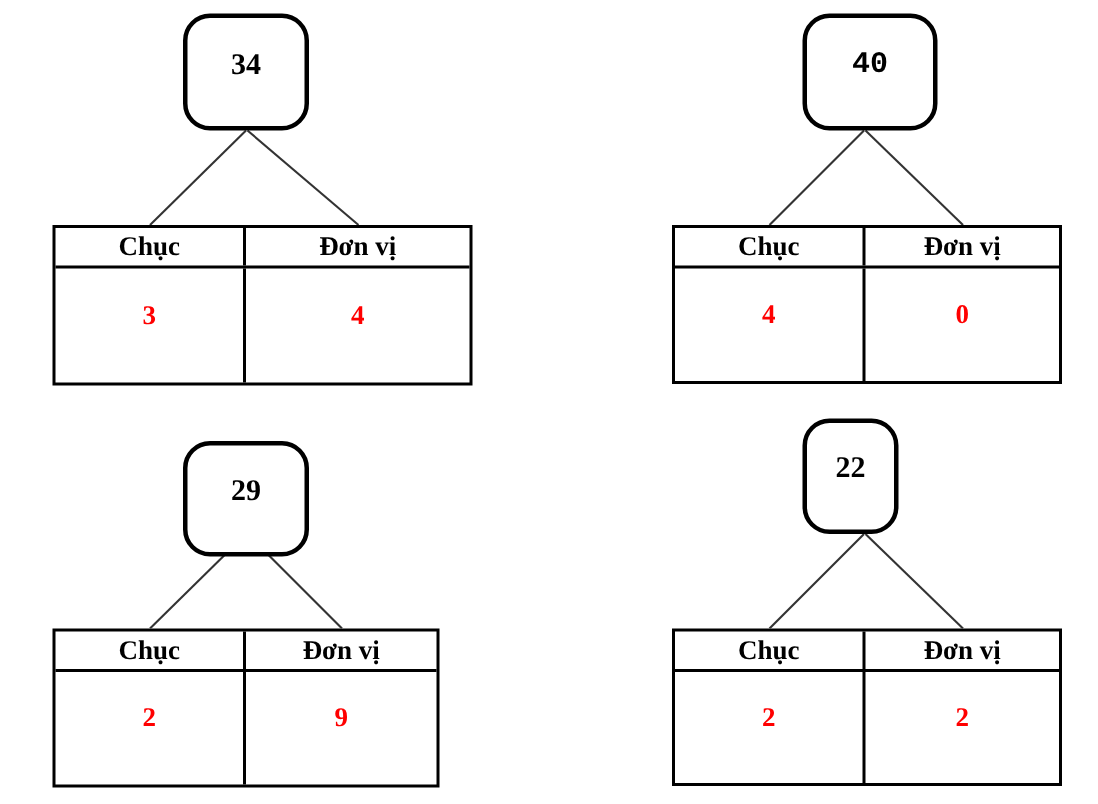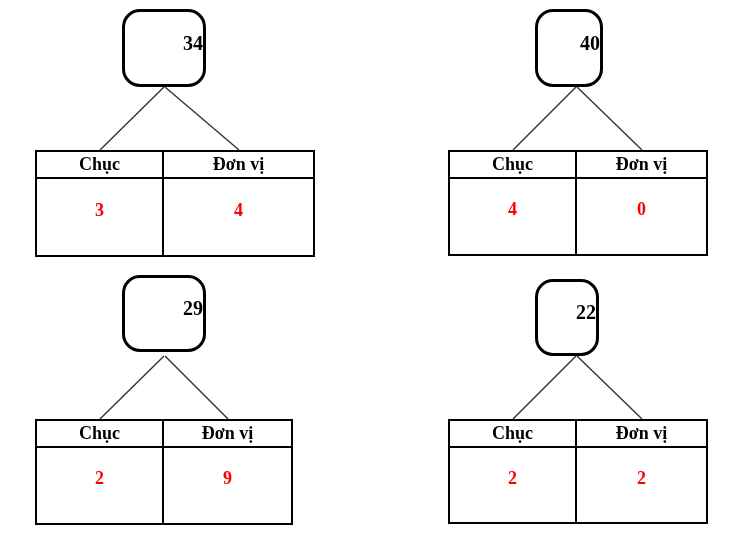--- a/index.html
+++ b/index.html
@@ -25,29 +25,29 @@
   }
   
   .numbox {
     position: absolute;
     box-sizing: border-box;
     border: 3px solid var(--ink, #000);
     border-radius: 18px;
     background: #fff;
     display: flex;
     align-items: center;
-    justify-content: flex-end;
+    justify-content: center;
     padding-bottom: 10px;
     font-weight: bold;
     font-size: 20px;
     color: var(--ink, #000);
   }
   .b1 { left: 122px; top: 9px;   width: 84px; height: 78px; }
-  .b2 { left: 535px; top: 9px;   width: 68px; height: 78px; }
-  .b3 { left: 122px; top: 275px; width: 84px; height: 77px; }
+  .b2 { left: 535px; top: 9px;   width: 90px; height: 78px; font-family: Liberation Mono, monospace; }
+  .b3 { left: 122px; top: 294px; width: 84px; height: 77px; }
   .b4 { left: 535px; top: 279px; width: 64px; height: 77px; }
 
   
   .ptable {
     position: absolute;
     box-sizing: border-box;
     border: 2px solid var(--ink, #000);
     background: #fff;
     display: flex;
     flex-direction: column;

